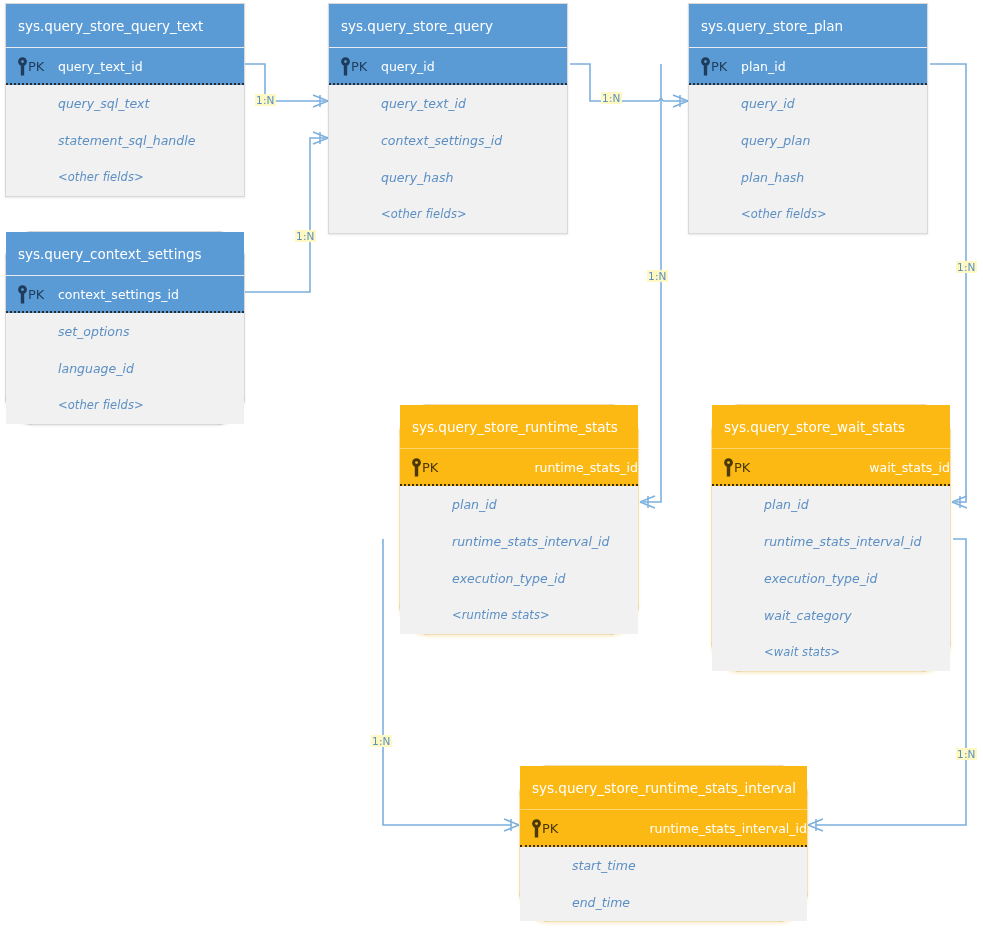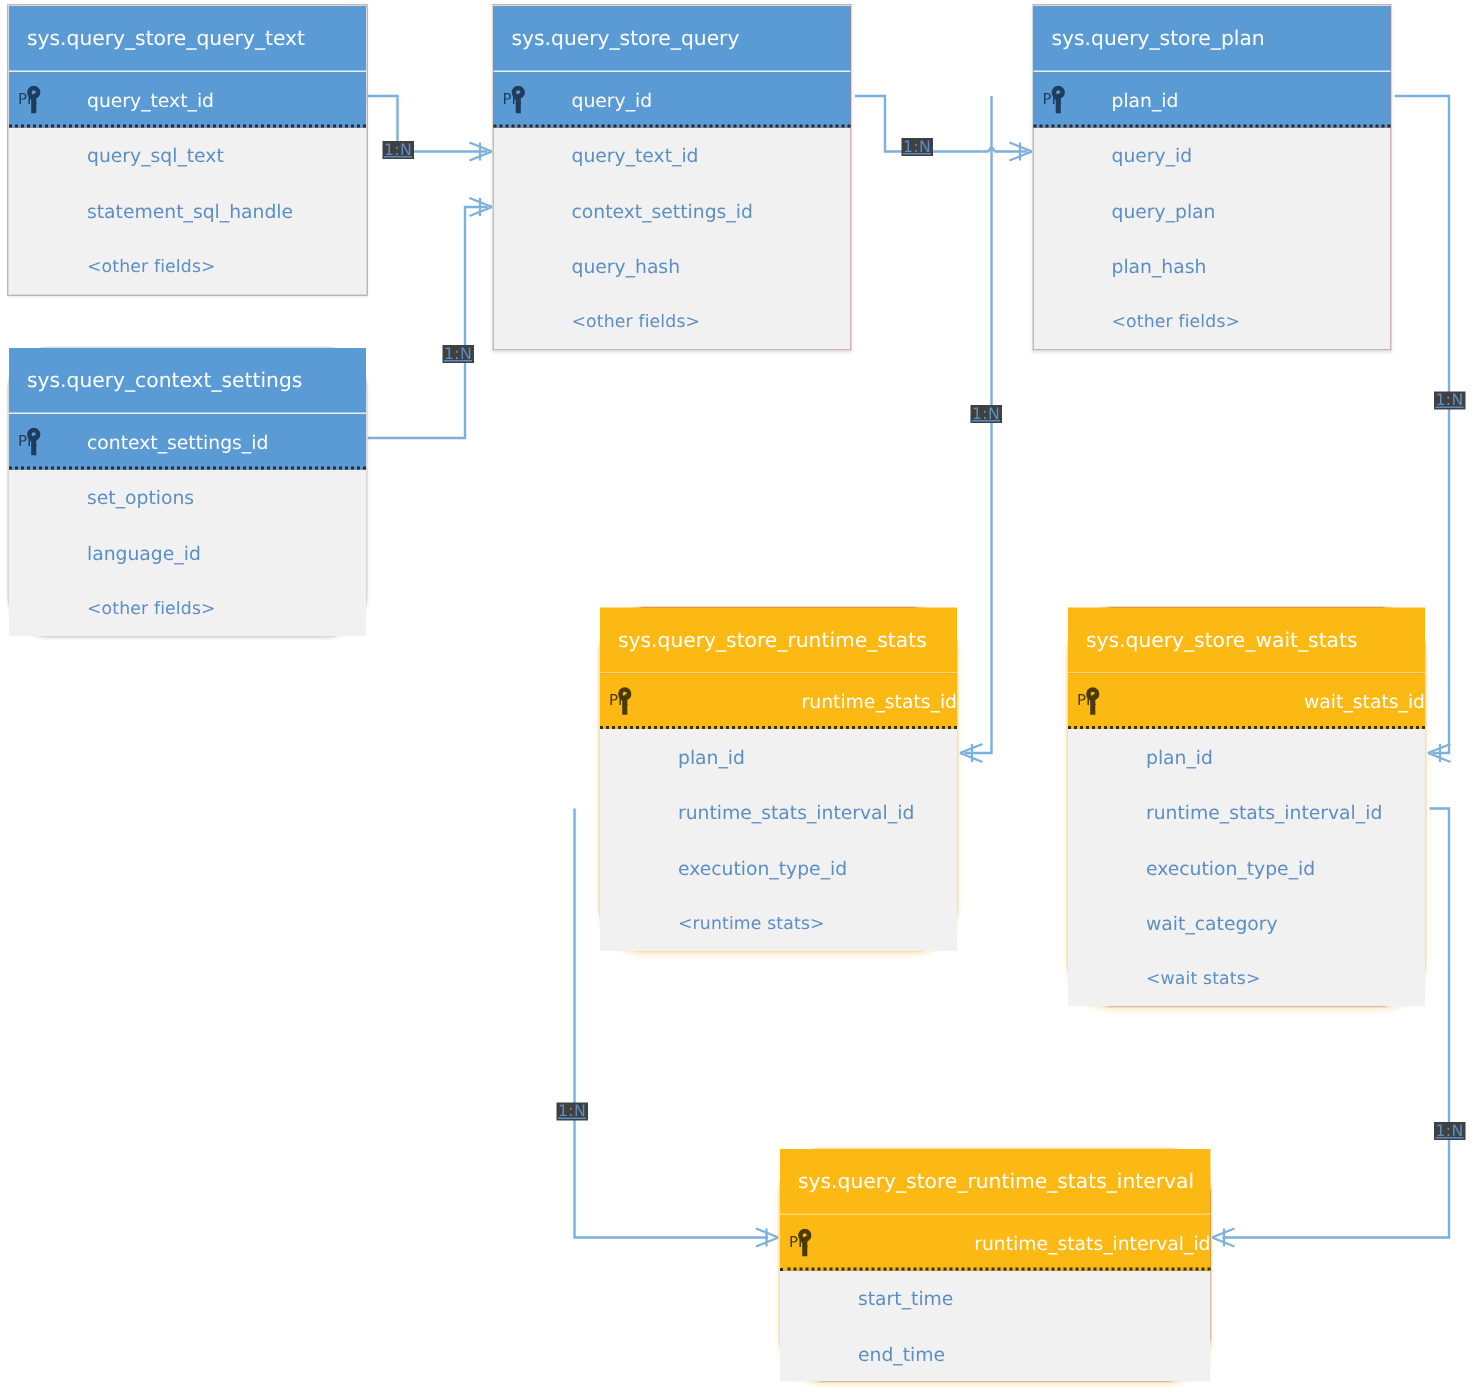--- a/index.html
+++ b/index.html
@@ -37,31 +37,30 @@
     fill: none;
     stroke: #7cb0de;
     stroke-width: 1.5;
   }
   .card-label {
     position: absolute;
     z-index: 3;
     font-size: 10.5px;
     color: #5b8fc4;
     letter-spacing: .2px;
-    background: #404040;
+    background: #fef9c3;
     padding: 0 1px;
     white-space: nowrap;
-    text-decoration: underline;
   }
   
   .entity {
     position: absolute;
     z-index: 2;
     box-sizing: border-box;
-    background: #7f1d1d;
+    background: #0f172a;
     border: 1px solid #d9d9d9;
     box-shadow: 0 1px 2px rgba(0,0,0,.10);
   }
   .entity.orange {
     border-color: #f3e0b4;
     box-shadow: 0 2px 3px rgba(240,185,60,.22);
     border-radius: 30px;
   }
   .ent-title {
     box-sizing: border-box;
@@ -94,23 +93,23 @@
   }
   .pk-key {
     position: absolute;
     left: 11px;
     top: 9px;
     width: 11px;
     height: 19px;
   }
   .pk-tag {
     position: absolute;
-    left: 6px;
+    left: 22px;
     top: 0;
-    font-size: 10px;
+    font-size: 13px;
     color: #1f3c5c;
     line-height: 37px;
   }
   .entity.orange .pk-tag { color: #4a3a06; }
   .pk-name {
     padding-left: 52px;
     font-size: 12.5px;
     color: #ffffff;
   }
   .entity.orange .pk-name { color: #ffffff; text-align: right; }
@@ -120,20 +119,21 @@
     padding: 0;
   }
   .field {
     box-sizing: border-box;
     height: 37px;
     line-height: 37px;
     padding-left: 52px;
     font-size: 12.5px;
     color: #5b8fc4;
     white-space: nowrap;
+    font-style: italic;
   }
   .field.meta {
     font-size: 11.5px;
     letter-spacing: .1px;
   }
 </style>
 </head>
 <body>
 
 <div id="canvas">

